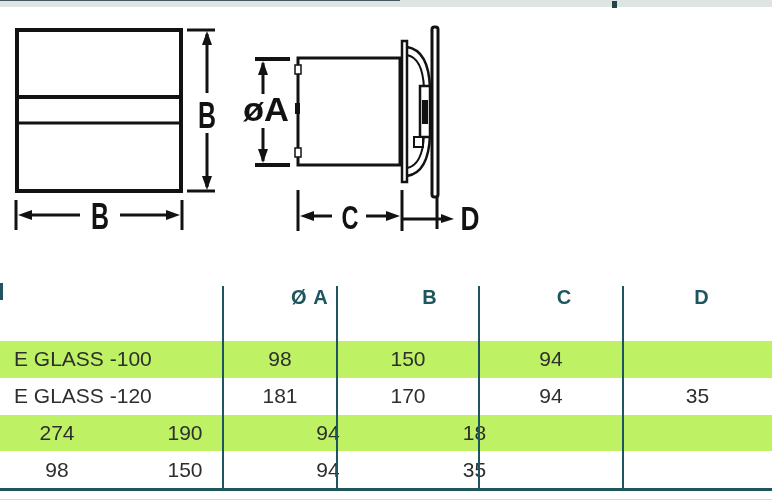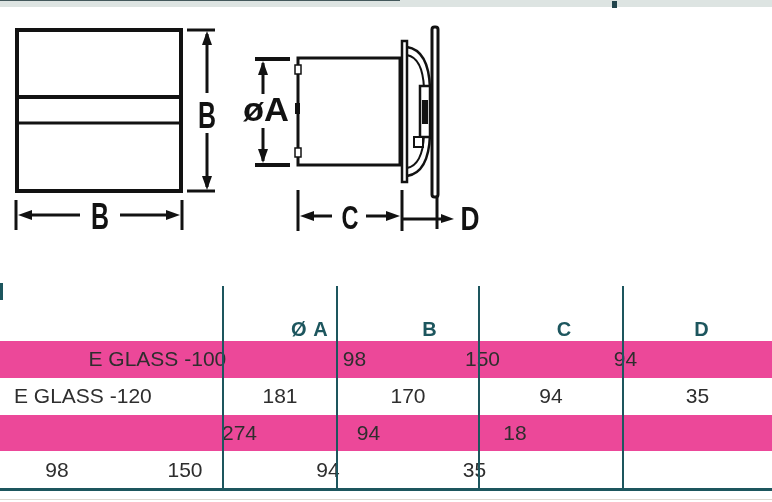--- a/index.html
+++ b/index.html
@@ -12,23 +12,23 @@
   .top-band{position:absolute;left:0;top:0;width:772px;height:7px;background:#dde4e2;}
   .top-band-edge{position:absolute;left:0;top:0;width:400px;height:1px;background:#44595c;}
   .top-dash{position:absolute;left:612px;top:1px;width:5px;height:7px;background:#22444c;}
   
   .section-mark{position:absolute;left:0;top:283px;width:3px;height:17px;background:#1d565e;}
   
   svg.diagrams{position:absolute;left:0;top:0;}
   .dim-label{font-family:"Liberation Sans",sans-serif;font-weight:bold;fill:#121212;stroke:none;}
   
   .tbl{position:absolute;left:0;top:286px;width:772px;height:205px;}
-  .thead{height:55px;display:flex;align-items:flex-end;padding-left:46px;}
+  .thead{height:55px;display:flex;align-items:flex-start;padding-left:46px;}
   .trow{height:36.75px;display:flex;align-items:center;}
-  .trow.shade{background:#ec4899;justify-content:center;}
+  .trow.shade{background:#bef264;}
   .c{box-sizing:border-box;font-size:21px;color:#2e2e2e;white-space:nowrap;}
   .c0{width:223px;text-align:left;padding-left:14px;}
   .c1{width:114px;text-align:center;}
   .c2{width:142px;text-align:center;}
   .c3{width:144px;text-align:center;}
   .c4{width:149px;text-align:center;}
   .thead .c{color:#1d565e;font-weight:bold;font-size:20px;letter-spacing:1px;}
   .vline{position:absolute;top:0;width:2px;height:202px;background:#1d565e;}
   .tbl-bottom{position:absolute;left:0;top:202px;width:772px;height:3px;background:#1d565e;}
   .bottom-hairline{position:absolute;left:0;top:499px;width:772px;height:1px;background:#ddd9d2;}
@@ -128,20 +128,21 @@
   <div class="trow">
     <div class="c c0">E GLASS -120</div>
     <div class="c c1">181</div>
     <div class="c c2">170</div>
     <div class="c c3">94</div>
     <div class="c c4">35</div>
   </div>
 
   <div class="trow shade">
     <div class="c c1">274</div>
+    <div class="c c2">190</div>
     <div class="c c3">94</div>
     <div class="c c4">18</div>
   </div>
 
   <div class="trow">
     <div class="c c1">98</div>
     <div class="c c2">150</div>
     <div class="c c3">94</div>
     <div class="c c4">35</div>
   </div>

